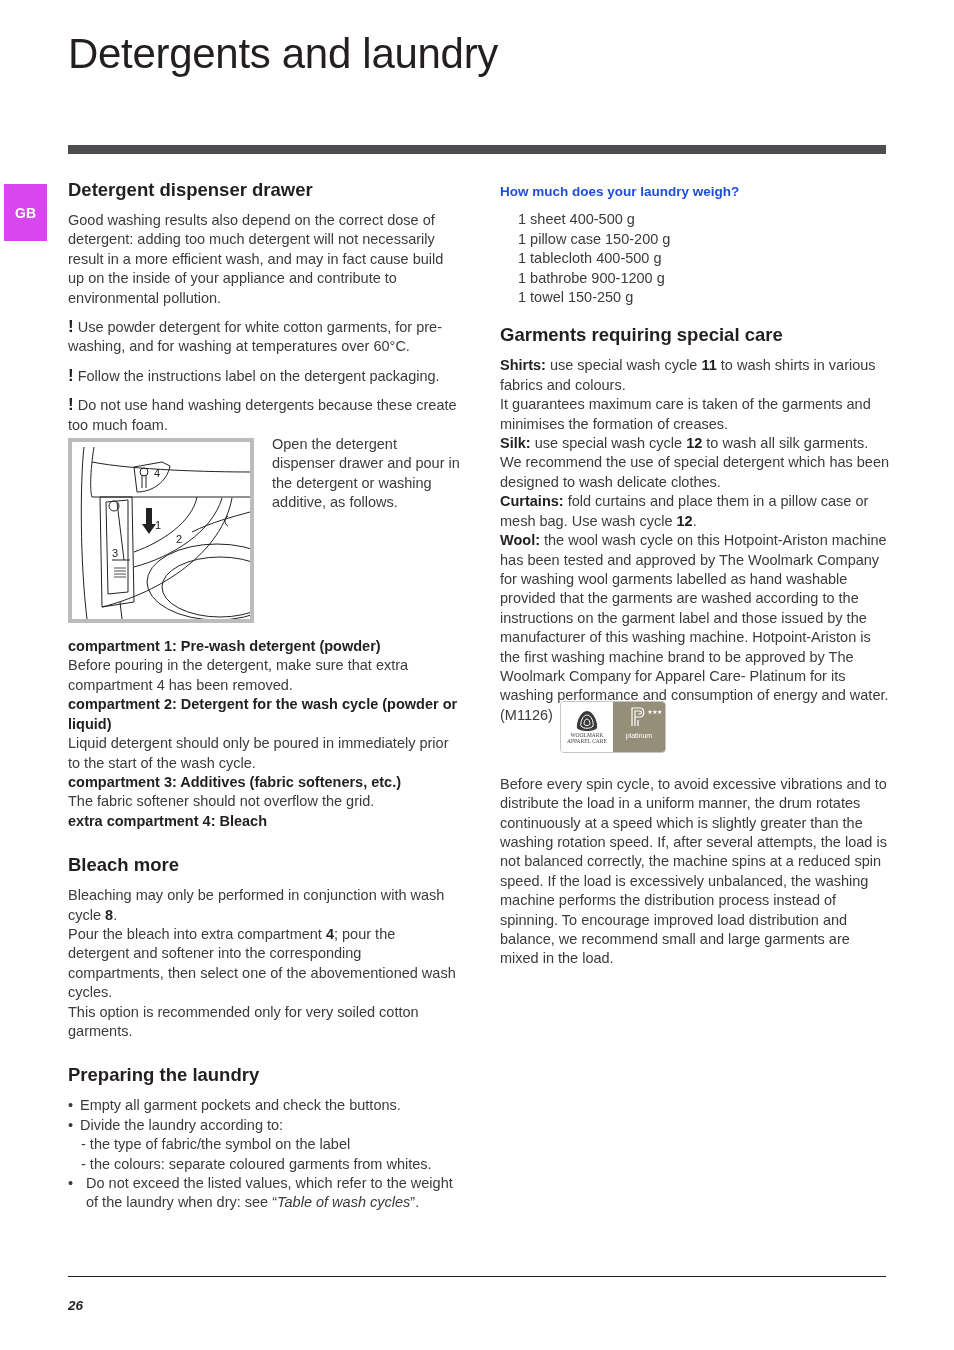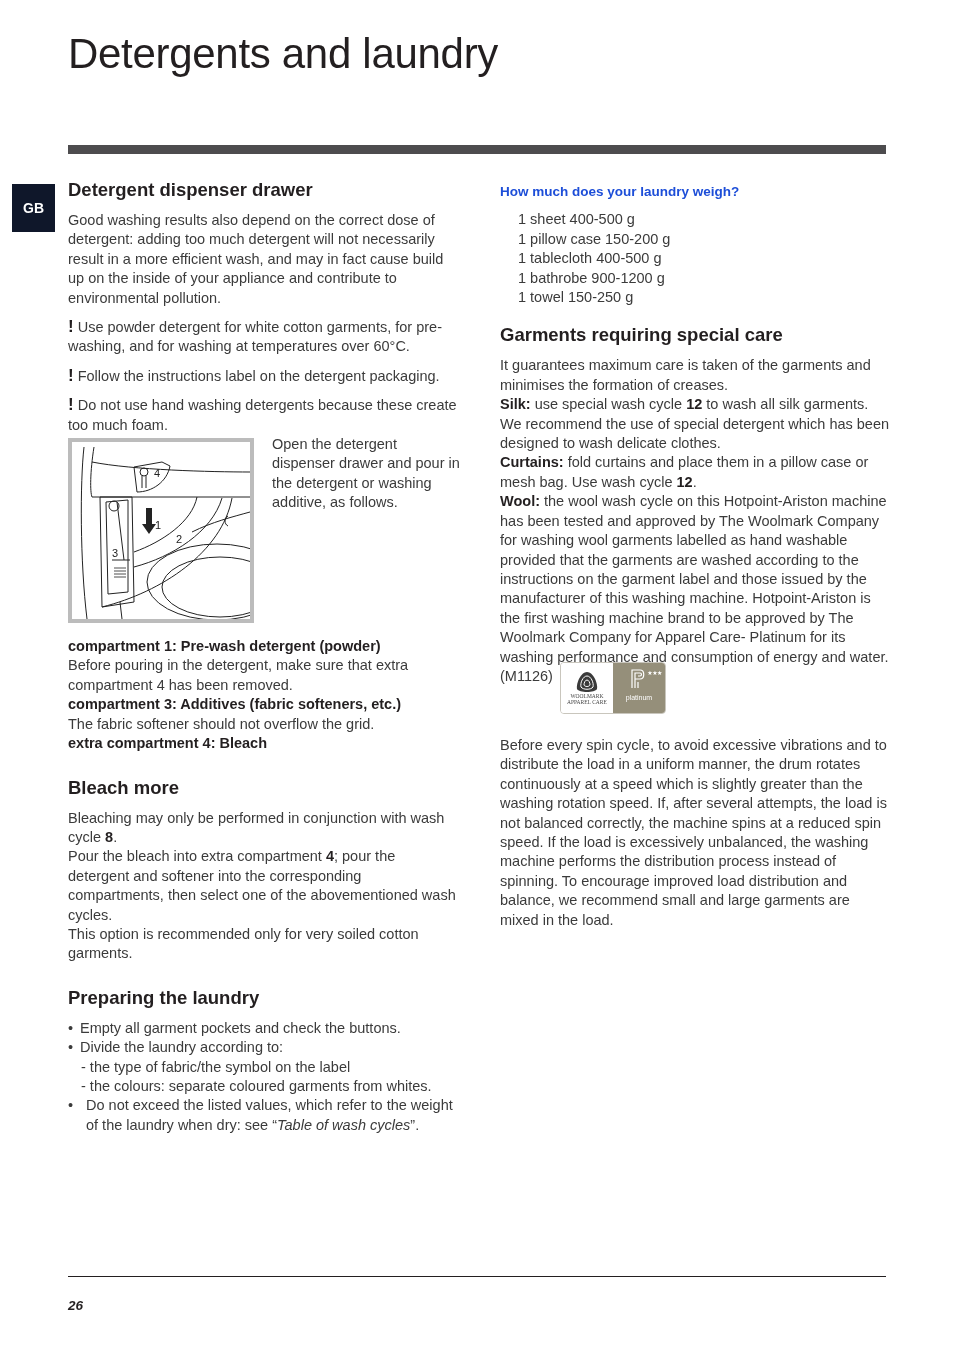--- a/index.html
+++ b/index.html
@@ -6,22 +6,22 @@
   body {
     width: 954px; height: 1350px; position: relative; overflow: hidden;
     font-family: "Liberation Sans", sans-serif; color: #3a3a3a;
   }
   .page-title {
     position: absolute; left: 68px; top: 30px; margin: 0;
     font-size: 42px; font-weight: normal; color: #231f20; letter-spacing: -0.3px;
   }
   .top-rule { position: absolute; left: 68px; top: 145px; width: 818px; height: 9px; background: #4d4c4e; }
   .lang-tab {
-    position: absolute; left: 12px; top: 184px; width: 43px; height: 48px;
-    background: #0f172a; color: #ffffff; font-weight: bold; font-size: 14px;
+    position: absolute; left: 4px; top: 184px; width: 43px; height: 57px;
+    background: #d946ef; color: #ffffff; font-weight: bold; font-size: 14px;
     display: flex; align-items: center; justify-content: center;
   }
   .col { position: absolute; top: 178px; font-size: 14.5px; line-height: 19.4px; color: #3b3b3b; }
   .col-left { left: 68px; width: 392px; }
   .col-right { left: 500px; width: 392px; }
   h2 { font-size: 18.5px; font-weight: bold; color: #231f20; margin: 0 0 9px 0; line-height: 24px; }
   p { margin: 0; }
   .gap { margin-top: 9px; }
   .gap-lg { margin-top: 22px; }
   .warn-mark { font-weight: bold; color: #231f20; font-size: 17px; }
@@ -103,20 +103,24 @@
       </div>
       <p class="figure-text">Open the detergent dispenser drawer and pour in the detergent or washing additive, as follows.</p>
     </div>
 
     <div class="comp-list">
       <div>
         <div class="bold">compartment 1: Pre-wash detergent (powder)</div>
         <div>Before pouring in the detergent, make sure that extra compartment 4 has been removed.</div>
       </div>
       <div>
+        <div class="bold">compartment 2: Detergent for the wash cycle (powder or liquid)</div>
+        <div>Liquid detergent should only be poured in immediately prior to the start of the wash cycle.</div>
+      </div>
+      <div>
         <div class="bold">compartment 3: Additives (fabric softeners, etc.)</div>
         <div>The fabric softener should not overflow the grid.</div>
       </div>
       <div>
         <div class="bold">extra compartment 4: Bleach</div>
       </div>
     </div>
   </section>
 
   <section class="gap-lg">
@@ -147,20 +151,21 @@
       <div>1 sheet 400-500 g</div>
       <div>1 pillow case 150-200 g</div>
       <div>1 tablecloth 400-500 g</div>
       <div>1 bathrobe 900-1200 g</div>
       <div>1 towel 150-250 g</div>
     </div>
   </section>
 
   <section class="gap-lg" style="margin-top:16px;">
     <h2>Garments requiring special care</h2>
+    <p><b>Shirts:</b><span> use special wash cycle </span><b>11</b><span> to wash shirts in various fabrics and colours.</span></p>
     <p>It guarantees maximum care is taken of the garments and minimises the formation of creases.</p>
     <p><b>Silk:</b><span> use special wash cycle </span><b>12</b><span> to wash all silk garments. We recommend the use of special detergent which has been designed to wash delicate clothes.</span></p>
     <p><b>Curtains:</b><span> fold curtains and place them in a pillow case or mesh bag. Use wash cycle </span><b>12</b><span>.</span></p>
     <p><b>Wool:</b><span> the wool wash cycle on this Hotpoint-Ariston machine has been tested and approved by The Woolmark Company for washing wool garments labelled as hand washable provided that the garments are washed according to the instructions on the garment label and those issued by the manufacturer of this washing machine. Hotpoint-Ariston is the first washing machine brand to be approved by The Woolmark Company for Apparel Care- Platinum for its washing performance and consumption of energy and water. (M1126)</span><span class="badges">
         <span class="badge-wool">
           <svg width="24" height="22" viewBox="0 0 24 22">
             <path d="M12 1 C 18 1, 23 12, 22 18 C 20 22, 4 22, 2 18 C 1 12, 6 1, 12 1 Z" fill="#3a3a3a"></path>
             <path d="M12 5 C 16 5, 19 12, 18 16 C 16 19, 8 19, 6 16 C 5 12, 8 5, 12 5 Z" fill="none" stroke="#fff" stroke-width="1"></path>
             <path d="M12 9 C 14 9, 15 12, 15 14 C 14 16, 10 16, 9 14 C 9 12, 10 9, 12 9 Z" fill="none" stroke="#fff" stroke-width="1"></path>
           </svg>

